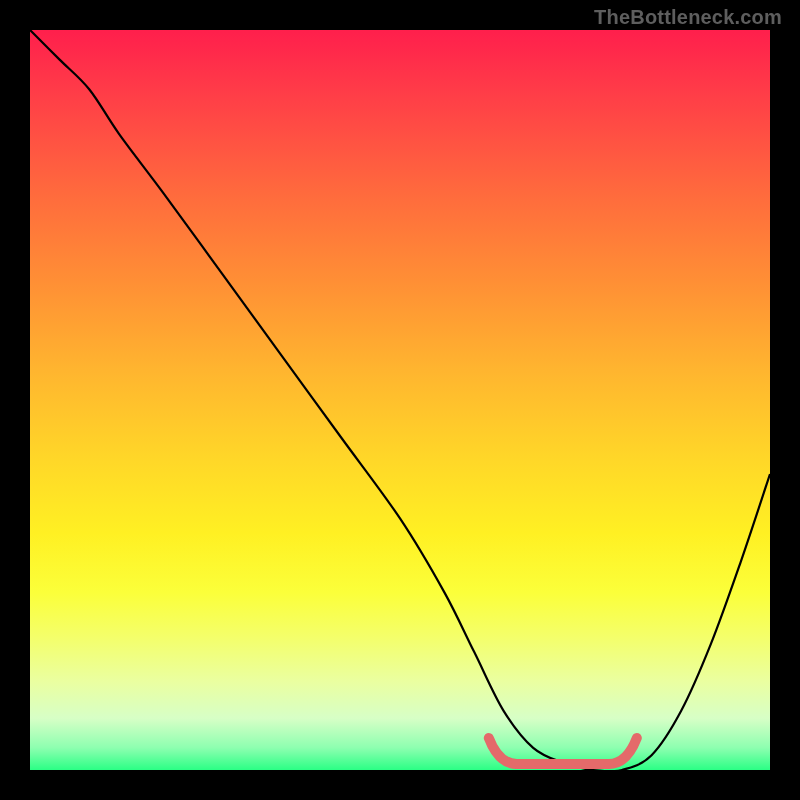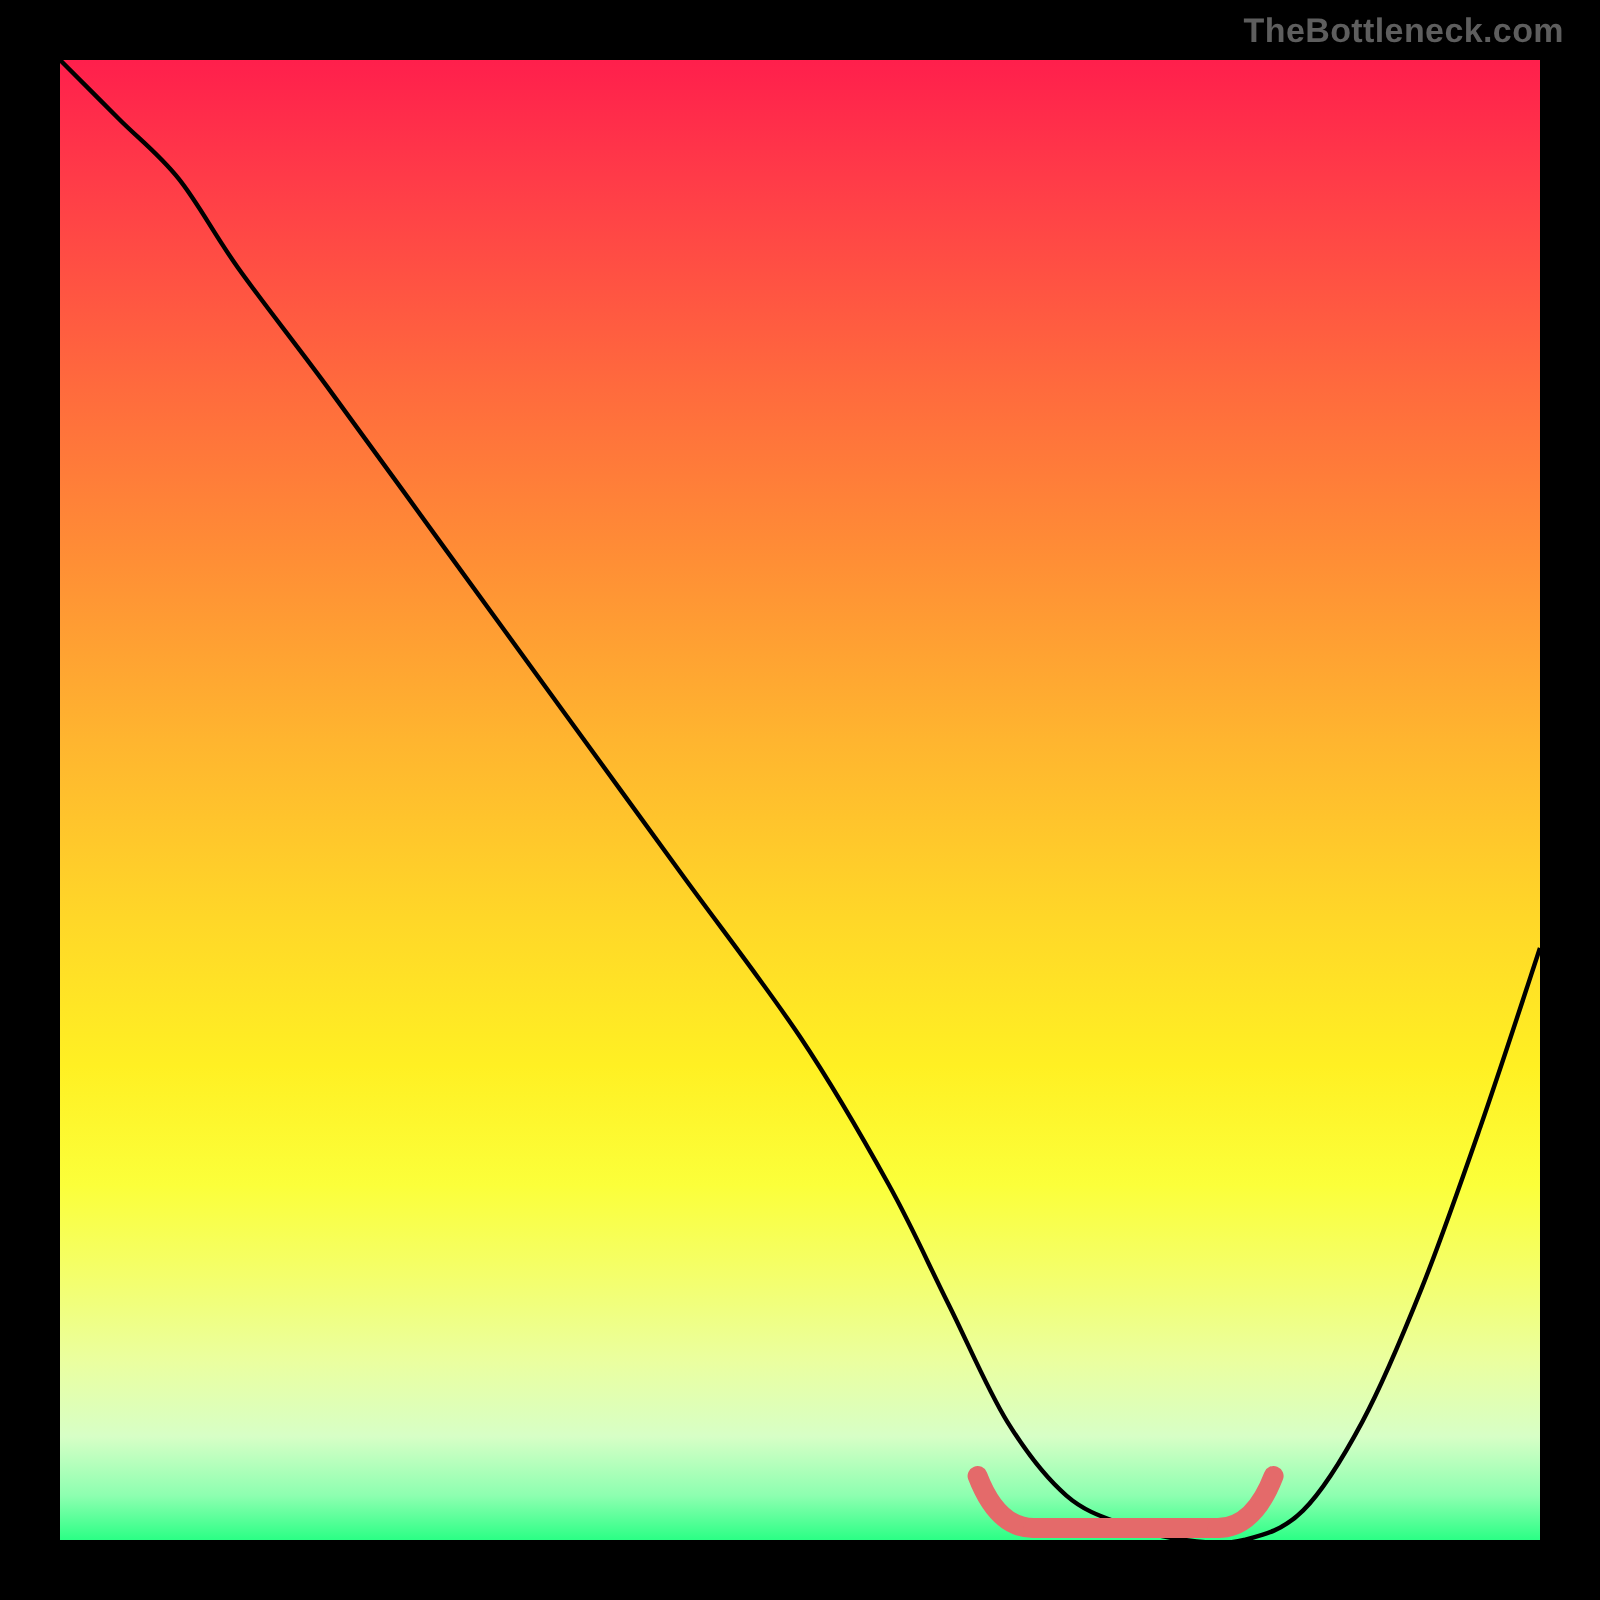--- a/index.html
+++ b/index.html
@@ -21,21 +21,21 @@
     top: 30px;
     width: 740px;
     height: 740px;
     overflow: hidden;
   }
   .watermark {
     position: absolute;
     top: 6px;
     right: 18px;
     font-family: Arial, Helvetica, sans-serif;
-    font-size: 17px;
+    font-size: 20px;
     font-weight: 600;
     color: #5e5e5e;
     letter-spacing: 0.2px;
   }
   .gradient {
     position: absolute;
     inset: 0;
     background: linear-gradient(
       to bottom,
       #ff1f4c 0%,

